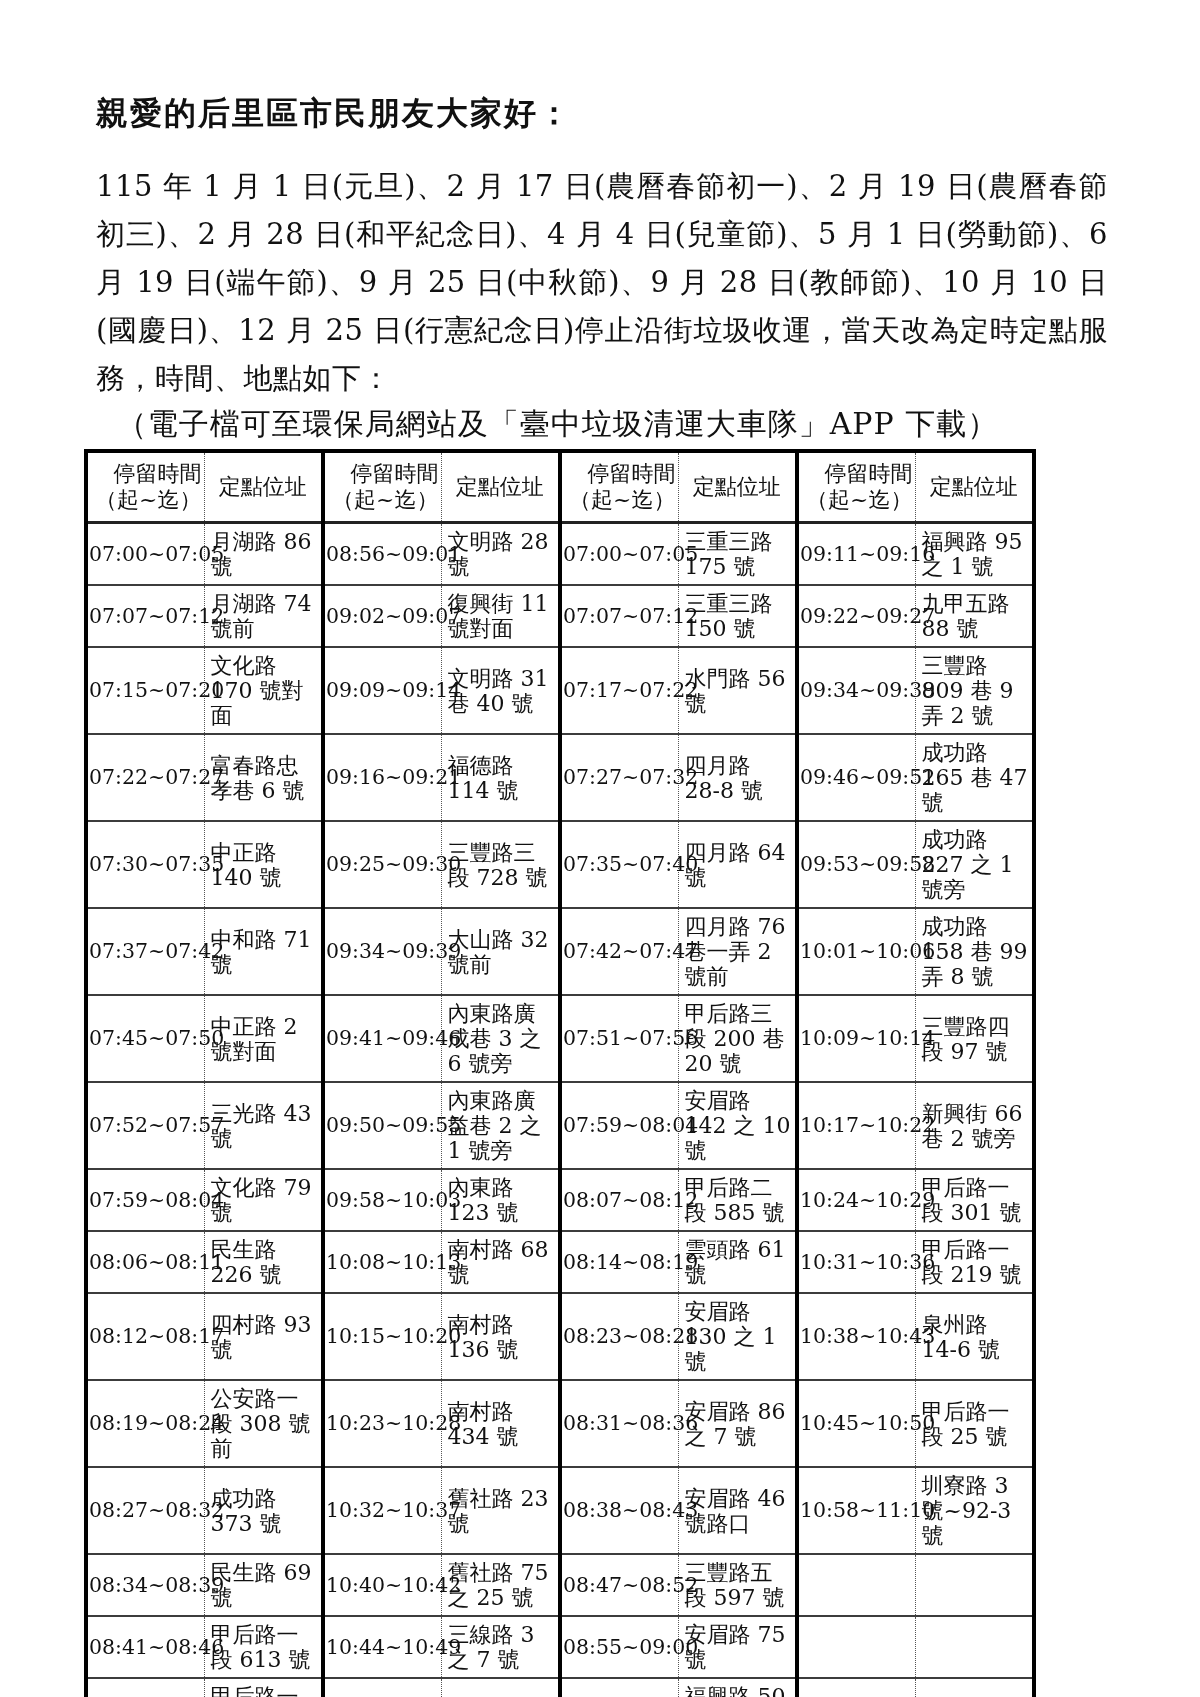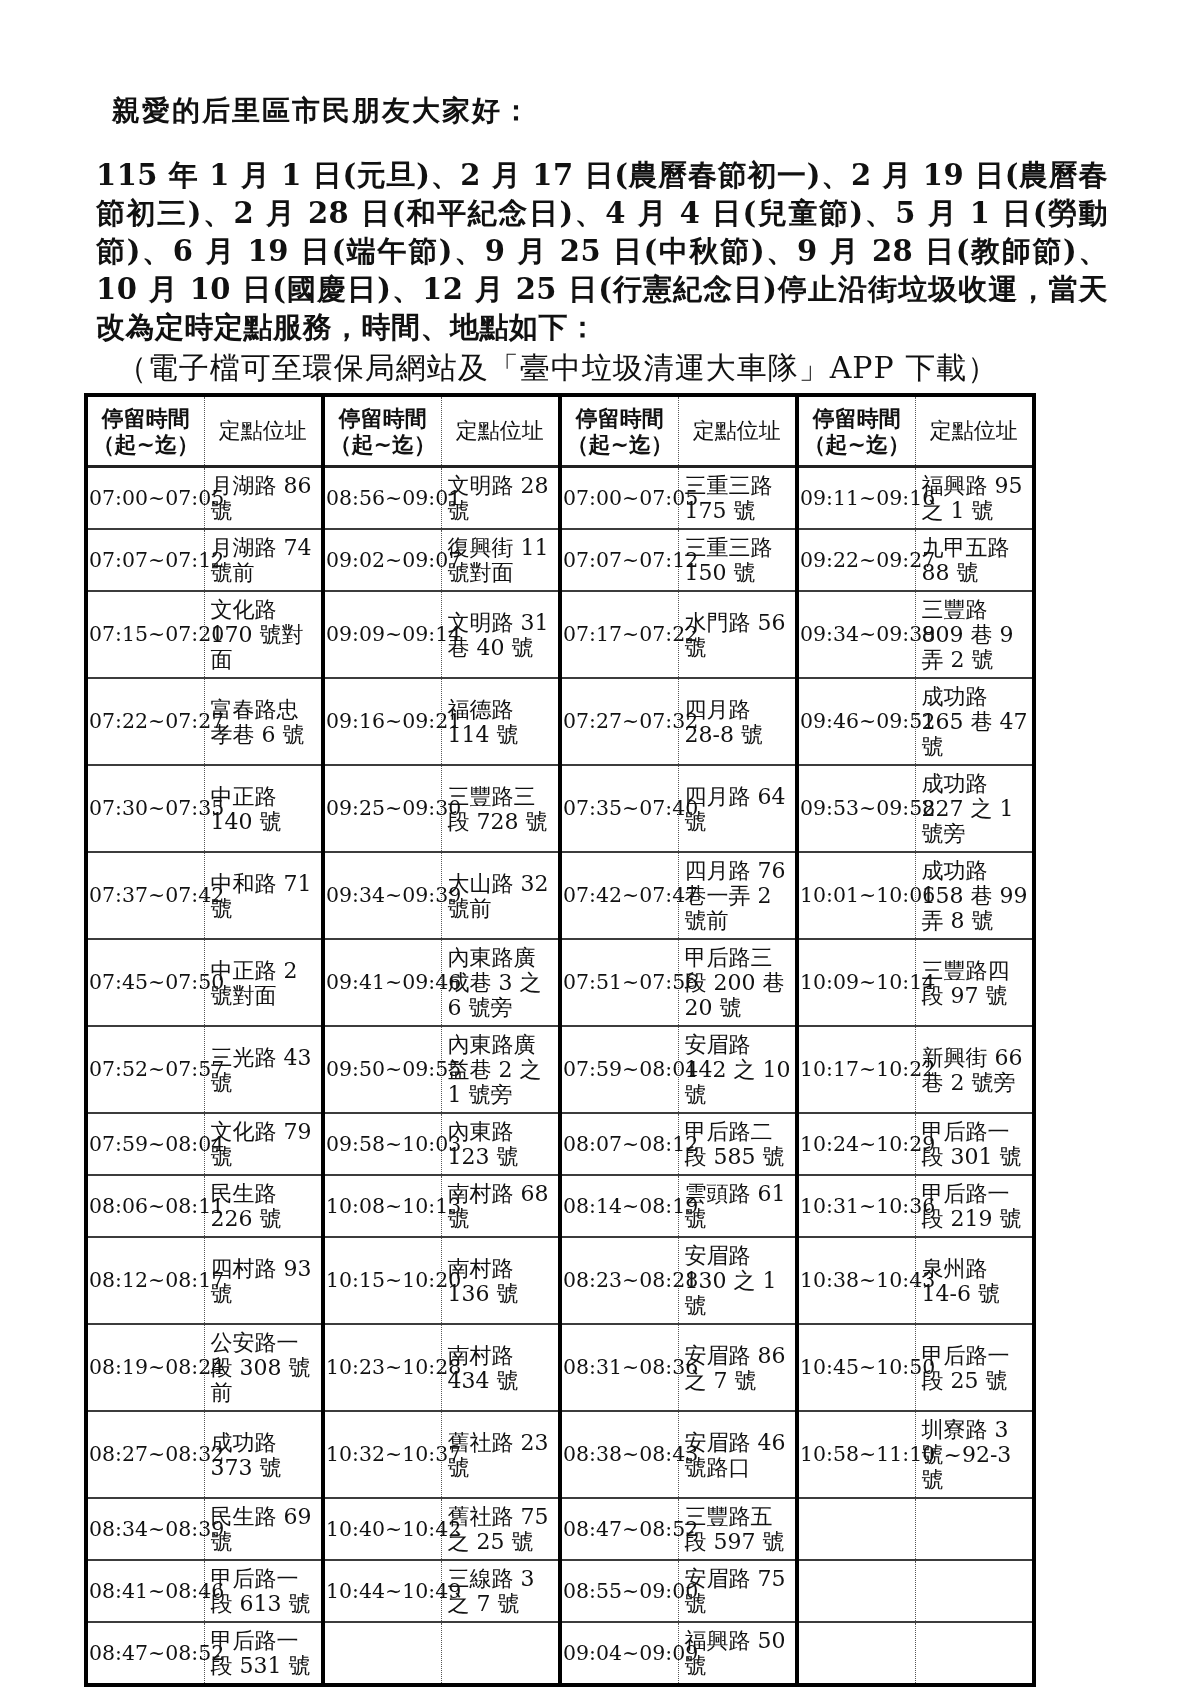--- a/index.html
+++ b/index.html
@@ -6,27 +6,27 @@
   html, body { background: #ffffff; }
   body {
     width: 1200px; height: 1697px;
     overflow: hidden;
     font-family: "DejaVu Serif", "Liberation Serif", serif;
     color: #111;
   }
   .page { width: 1200px; height: 1697px; padding: 92px 84px 0 84px; }
 
   
-  .title { margin-left: 28px; font-size: 28px; font-weight: 600; letter-spacing: 2px; }
+  .title { margin-left: 12px; font-size: 32px; font-weight: 600; letter-spacing: 2px; }
   .title .district { font-weight: 900; }
   .intro {
     margin: 26px 0 0 12px;
     width: 1012px;
-    font-size: 29px; font-weight: 700;
-    line-height: 38px; letter-spacing: 0.5px;
+    font-size: 29px; font-weight: 400;
+    line-height: 48px; letter-spacing: 0.5px;
     text-align: justify;
   }
   .download-note {
     width: 947px; margin-top: 2px;
     text-align: center;
     font-size: 30px; font-weight: 500; letter-spacing: 1px;
   }
 
   
   table.schedule {
@@ -43,21 +43,21 @@
     border-bottom: 2px solid #3c3c3c;
     vertical-align: middle;
     font-weight: 400;
   }
   th { border-bottom: 3px solid #222; padding: 8px 2px; font-size: 22px; line-height: 26px; }
   td { padding: 5px 4px 5px 6px; font-size: 22px; line-height: 25px; height: 50px; }
   td.col-time { text-align: center; white-space: nowrap; font-size: 20.5px; padding-left: 1px; padding-right: 1px; }
   td.col-addr { text-align: left; word-break: break-word; }
   .col-time { border-left: 4px solid #000; }
   .col-addr { border-left: 1px dotted #555; border-right: 4px solid #000; }
-  th.col-time div { text-align: center; font-weight: bold; }
+  th.col-time div { text-align: right; }
 </style>
 </head>
 <body>
 
 <div class="page">
 
   <h1 class="title"><span>親愛的</span><span class="district">后里區</span><span>市民朋友大家好：</span></h1>
 
   <p class="intro">115 年 1 月 1 日(元旦)、2 月 17 日(農曆春節初一)、2 月 19 日(農曆春節初三)、2 月 28 日(和平紀念日)、4 月 4 日(兒童節)、5 月 1 日(勞動節)、6 月 19 日(端午節)、9 月 25 日(中秋節)、9 月 28 日(教師節)、10 月 10 日(國慶日)、12 月 25 日(行憲紀念日)停止沿街垃圾收運，當天改為定時定點服務，時間、地點如下：</p>
 

